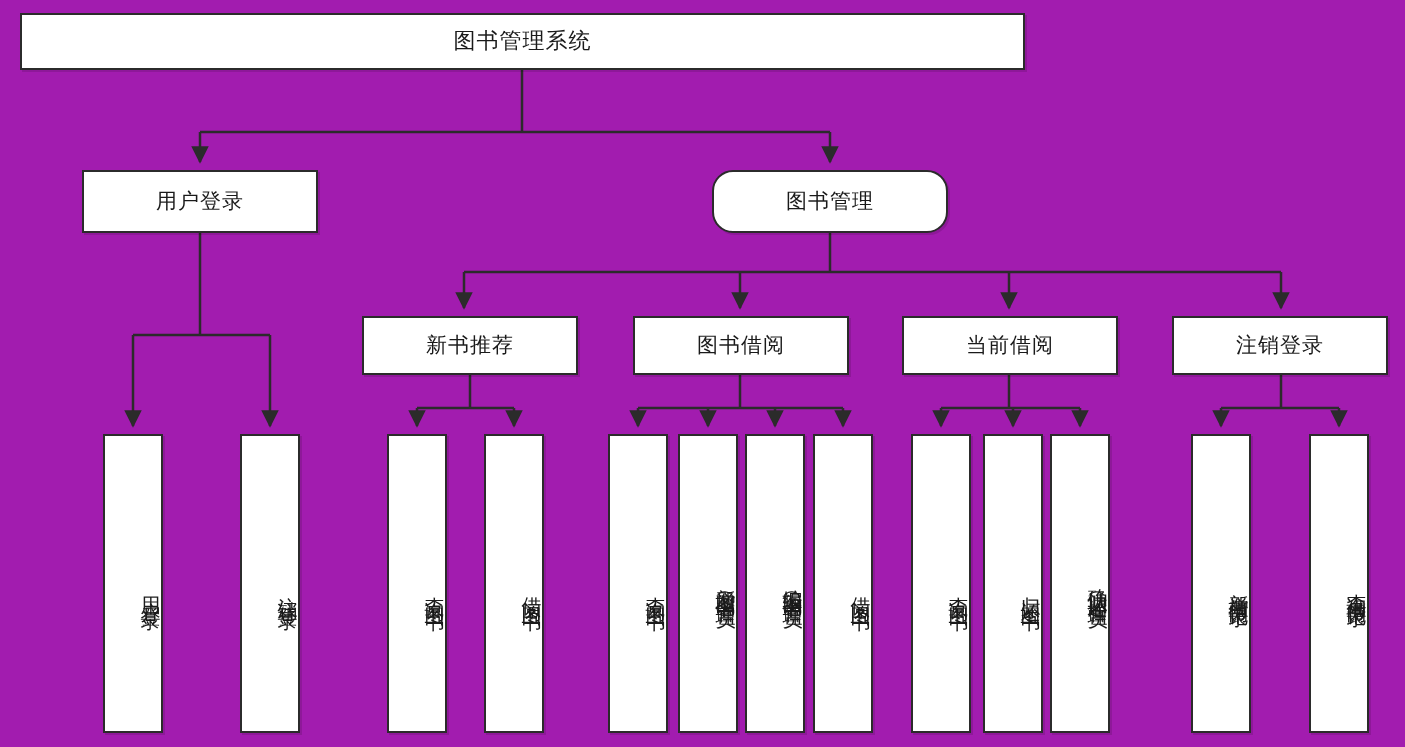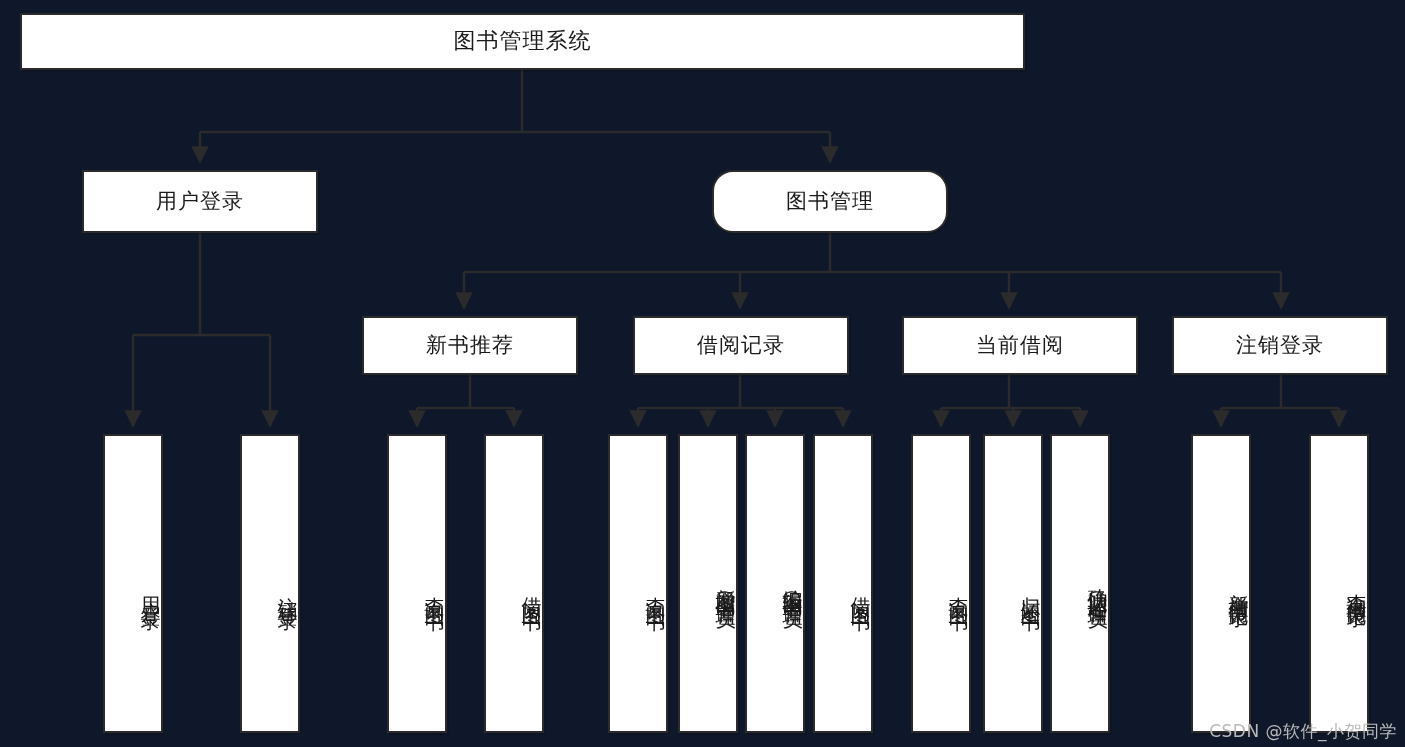--- a/index.html
+++ b/index.html
@@ -10,21 +10,21 @@
   body {
     width: 1405px;
     height: 747px;
     overflow: hidden;
     font-family: "DejaVu Sans", "Liberation Sans", sans-serif;
   }
   #diagram-root {
     position: relative;
     width: 1405px;
     height: 747px;
-    background: #0f172a;
+    background: #a21caf;
   }
   svg.wires {
     position: absolute;
     left: 0;
     top: 0;
     width: 1405px;
     height: 747px;
     pointer-events: none;
   }
   .node {
@@ -138,23 +138,23 @@
     <span class="label">用户登录</span>
   </div>
   <div class="node horiz" style="left:712px; top:170px; width:236px; height:63px;border-radius:21px;">
     <span class="label">图书管理</span>
   </div>
 
   <div class="node horiz" style="left:362px; top:316px; width:216px; height:59px;">
     <span class="label">新书推荐</span>
   </div>
   <div class="node horiz" style="left:633px; top:316px; width:216px; height:59px;">
-    <span class="label">借阅记录</span>
-  </div>
-  <div class="node horiz" style="left:902px; top:316px; width:236px; height:59px;">
+    <span class="label">图书借阅</span>
+  </div>
+  <div class="node horiz" style="left:902px; top:316px; width:216px; height:59px;">
     <span class="label">当前借阅</span>
   </div>
   <div class="node horiz" style="left:1172px; top:316px; width:216px; height:59px;">
     <span class="label">注销登录</span>
   </div>
 
   <div class="node vert" style="left:103px; top:434px; width:60px; height:299px;">
     <span class="label">用户登录</span>
   </div>
   <div class="node vert" style="left:240px; top:434px; width:60px; height:299px;">
@@ -187,15 +187,14 @@
   <div class="node vert tall-text" style="left:1050px; top:434px; width:60px; height:299px;">
     <span class="label">确认归还（管理员）</span>
   </div>
   <div class="node vert tall-text" style="left:1191px; top:434px; width:60px; height:299px;">
     <span class="label">新增借阅记录</span>
   </div>
   <div class="node vert tall-text" style="left:1309px; top:434px; width:60px; height:299px;">
     <span class="label">查询借阅记录</span>
   </div>
 
-  <div class="watermark">CSDN @软件_小贺同学</div>
 
 </div>
 
 </body></html>

